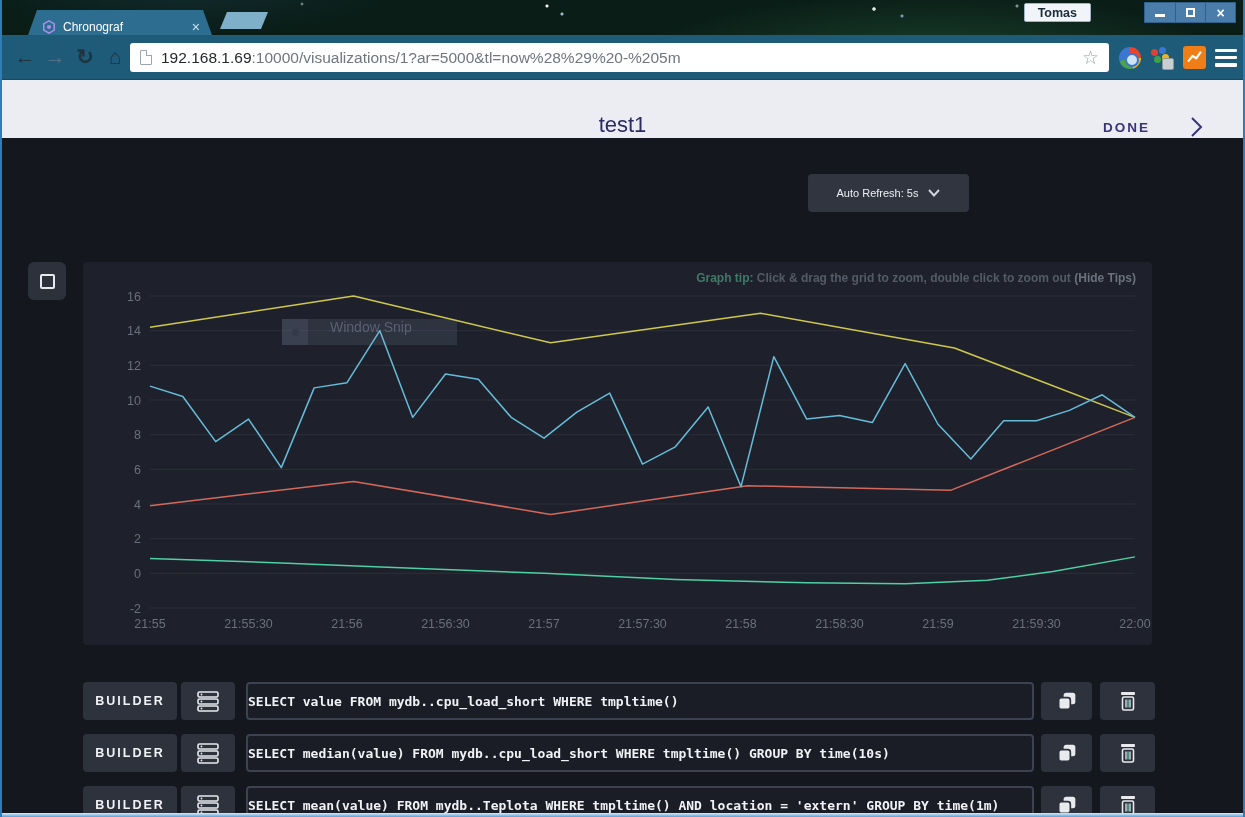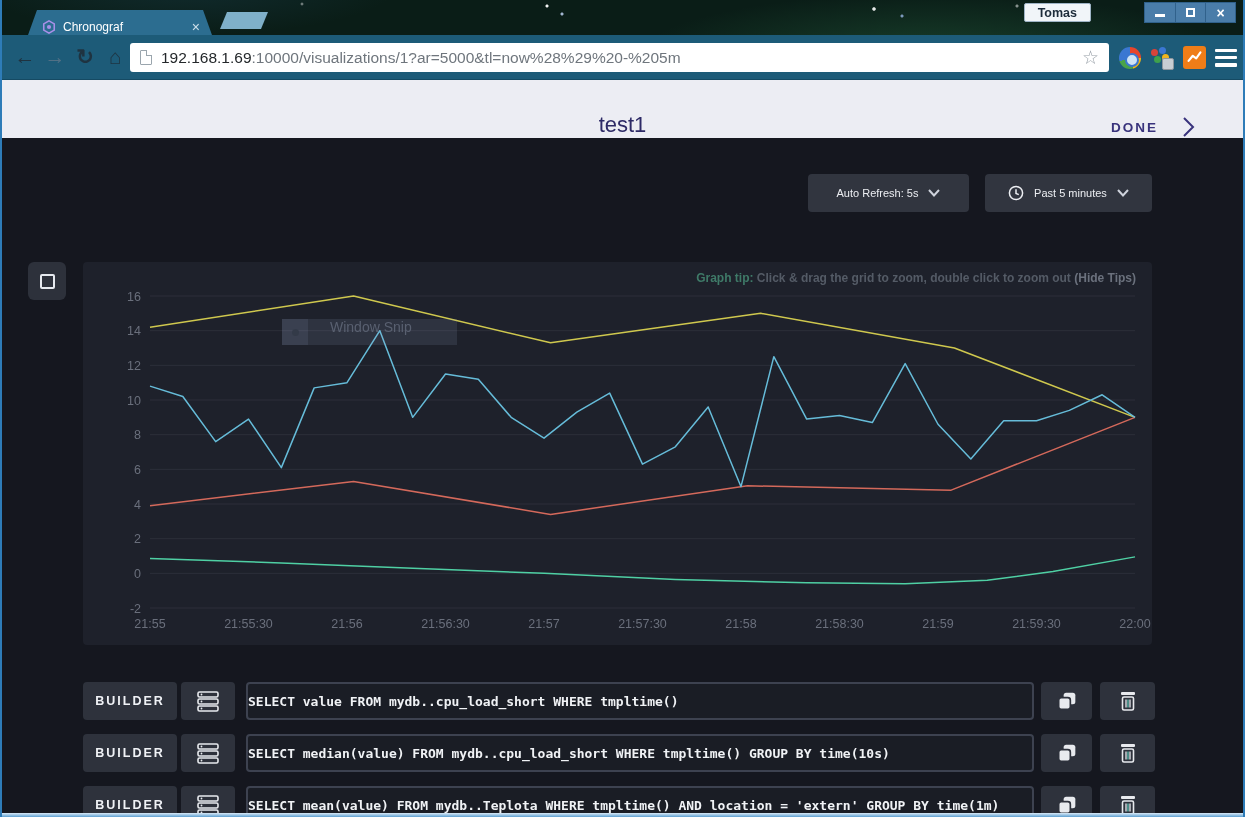--- a/index.html
+++ b/index.html
@@ -87,21 +87,21 @@
   .cluster-icon .box { position:absolute; right:0; bottom:0; width:12px; height:12px; background:#c9ced3; border:1px solid #8f979e; border-radius:2px; }
   .chartext-icon { width:23px; height:23px; background:#ef7d18; border-radius:3px; display:flex; align-items:center; justify-content:center; }
   .menu-icon { width:22px; height:18px; display:flex; flex-direction:column; justify-content:space-between; }
   .menu-icon span { height:3.5px; background:#fff; border-radius:1px; }
   
   .app-header {
     position:absolute; left:0; top:80px; width:1241px; height:58px;
     background:#ecedf3; display:flex; align-items:flex-end; justify-content:center;
   }
   .app-title { font-size:22px; color:#2d2a66; }
-  .done-group { position:absolute; right:48px; display:flex; align-items:center; gap:24px; }
+  .done-group { position:absolute; right:40px; display:flex; align-items:center; gap:40px; }
   .done-label { font-size:13.5px; letter-spacing:2px; font-weight:700; color:#39337c; }
   .content { position:absolute; left:0; top:138px; width:1241px; height:679px; background:#15171f; }
   .btn-dark {
     position:absolute; height:38px; background:#31353f; border-radius:4px;
     display:flex; align-items:center; justify-content:center; gap:10px;
     color:#eceef2; font-size:11px;
   }
   .share-btn { left:81px; top:36px; width:122px; font-weight:700; font-size:15px; }
   .autorefresh-btn { left:806px; top:36px; width:161px; }
   .timerange-btn { left:983px; top:36px; width:167px; }
@@ -212,30 +212,20 @@
   <div class="content">
 
 
     <div class="btn-dark autorefresh-btn">
       <span>Auto Refresh: 5s</span>
       <svg width="12" height="8" viewBox="0 0 12 8">
         <polyline points="1,1 6,6.5 11,1" fill="none" stroke="#cfd3dc" stroke-width="2"></polyline>
       </svg>
     </div>
 
-    <div class="btn-dark timerange-btn">
-      <svg width="16" height="16" viewBox="0 0 16 16">
-        <circle cx="8" cy="8" r="6.6" fill="none" stroke="#eceef2" stroke-width="1.5"></circle>
-        <polyline points="8,4.2 8,8.4 10.8,9.6" fill="none" stroke="#eceef2" stroke-width="1.5"></polyline>
-      </svg>
-      <span>Past 5 minutes</span>
-      <svg width="12" height="8" viewBox="0 0 12 8">
-        <polyline points="1,1 6,6.5 11,1" fill="none" stroke="#cfd3dc" stroke-width="2"></polyline>
-      </svg>
-    </div>
 
     <div class="graphtype-btn">
       <span class="sq"></span>
     </div>
 
     <div class="panel">
       <svg class="chart-svg" width="1069" height="383">
           <line x1="67" x2="1052" y1="346" y2="346" stroke="#2c2f3a" stroke-width="1"></line>
           <text x="58" y="350.5" text-anchor="end" class="axis-text">-2</text>
           <line x1="67" x2="1052" y1="311.3333333333333" y2="311.3333333333333" stroke="#2c2f3a" stroke-width="1"></line>

